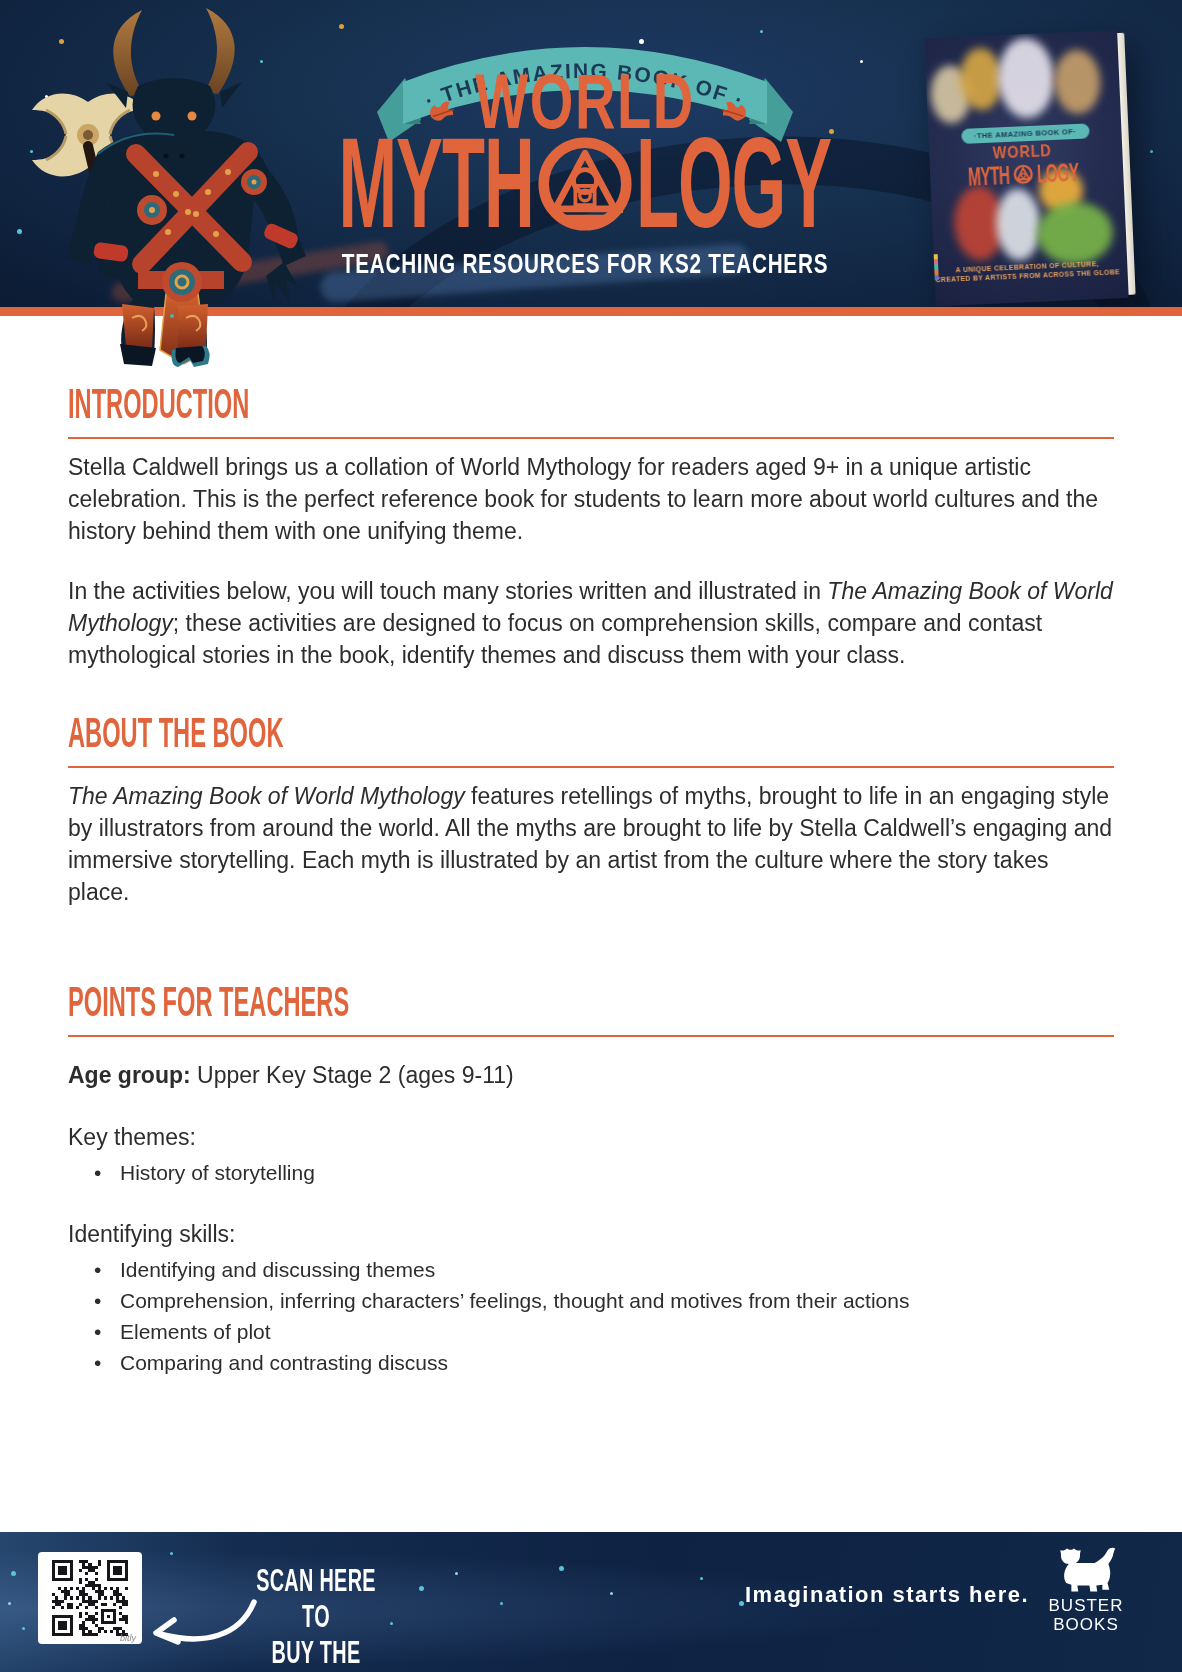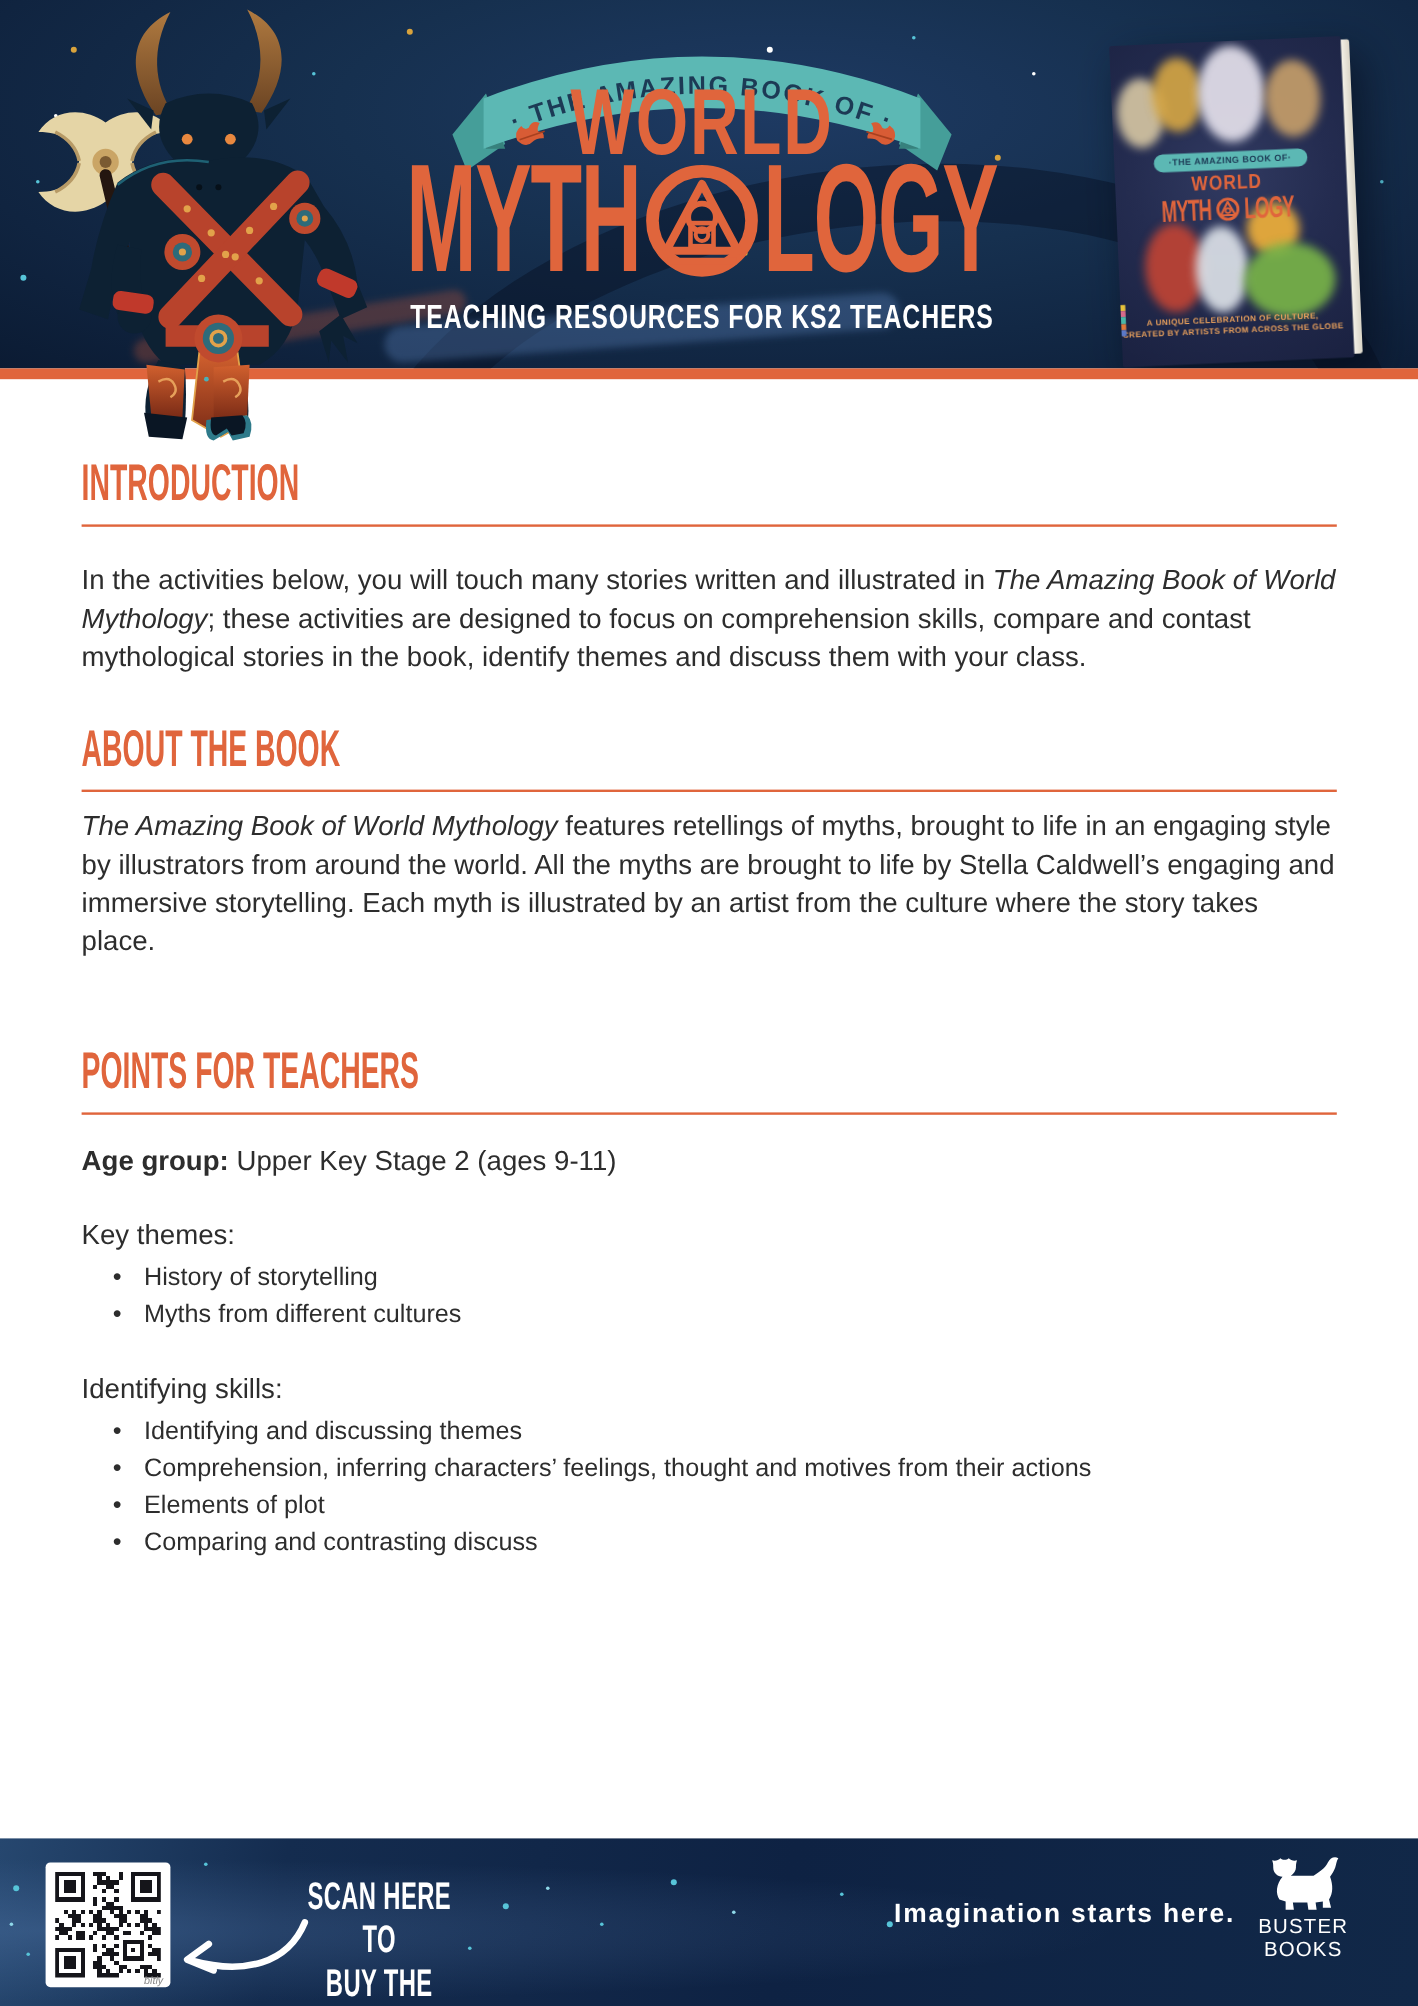--- a/index.html
+++ b/index.html
@@ -87,21 +87,21 @@
 
   
   .footer{position:absolute;left:0;bottom:0;width:100%;height:140px;z-index:2;
         background:linear-gradient(100deg,#26476f 0%,#142c4f 20%,#0e2243 55%,#112848 100%);}
   .footer::before{content:"";position:absolute;inset:0;
         background:radial-gradient(ellipse at 4% 55%, rgba(96,136,190,.30), transparent 55%);}
   .speck.ftr{left:0;top:0;background:transparent;box-shadow:
      12px 40px 0 1px #57c4d8, 22px 95px 0 0 #57c4d8, 8px 70px 0 0 #8fd8e8, 170px 20px 0 0 #57c4d8,
      420px 55px 0 1px #57c4d8, 455px 40px 0 0 #8fd8e8, 500px 70px 0 0 #57c4d8, 560px 35px 0 1px #57c4d8,
      610px 60px 0 0 #8fd8e8, 700px 45px 0 0 #57c4d8, 740px 70px 0 1px #57c4d8, 390px 90px 0 0 #57c4d8;}
-  .qr{position:absolute;left:38px;top:20px;width:104px;height:104px;background:#fff;border-radius:4px;
+  .qr{position:absolute;left:38px;top:20px;width:104px;height:92px;background:#fff;border-radius:4px;
         padding:8px;box-sizing:border-box;}
   .qr svg{width:100%;height:100%;display:block;}
   .qr-brand{position:absolute;right:6px;bottom:1px;font-size:9px;color:#8a8a8a;font-style:italic;}
   .scan{position:absolute;left:196px;top:30px;width:240px;text-align:center;color:#fff;font-weight:700;
         font-size:32px;line-height:36px;transform:scaleX(.62);letter-spacing:.5px;}
   .arrow{position:absolute;left:142px;top:64px;width:120px;height:54px;}
   .imagine{position:absolute;left:745px;top:50px;color:#fff;font-weight:700;font-size:22px;letter-spacing:1.5px;}
   .publisher{position:absolute;left:1036px;top:14px;width:100px;text-align:center;color:#fff;}
   .dog{width:62px;height:48px;display:block;margin:0 auto;}
   .pub-name{font-size:17px;line-height:19px;letter-spacing:1px;margin-top:2px;}
@@ -278,38 +278,38 @@
     <path d="M174,344 Q172,358 178,359 L187,353 L191,359 L201,357 Q205,348 200,342 Z" fill="#0a1624"></path>
   </svg>
 
   <div class="divider"></div>
 
   <main class="content">
 
     <section>
       <h2 class="mt-intro">INTRODUCTION</h2>
       <div class="rule"></div>
+      <p>Stella Caldwell brings us a collation of World Mythology for readers aged 9+ in a unique artistic celebration. This is the perfect reference book for students to learn more about world cultures and the history behind them with one unifying theme.</p>
       <p class="p-gap"><span>In the activities below, you will touch many stories written and illustrated in </span><span class="it">The Amazing Book of World Mythology</span><span>; these activities are designed to focus on comprehension skills, compare and contast mythological stories in the book, identify themes and discuss them with your class.</span></p>
     </section>
 
     <section>
       <h2 class="mt-about">ABOUT THE BOOK</h2>
       <div class="rule"></div>
       <p><span class="it">The Amazing Book of World Mythology</span><span> features retellings of myths, brought to life in an engaging style by illustrators from around the world. All the myths are brought to life by Stella Caldwell’s engaging and immersive storytelling. Each myth is illustrated by an artist from the culture where the story takes place.</span></p>
     </section>
 
     <section>
       <h2 class="mt-points">POINTS FOR TEACHERS</h2>
       <div class="rule"></div>
       <p class="age-line"><span class="lbl">Age group:</span> <span>Upper Key Stage 2 (ages 9-11)</span></p>
 
       <p class="label-line">Key themes:</p>
       <ul class="bullets">
         <li>History of storytelling</li>
-        <li>Myths from different cultures</li>
       </ul>
 
       <p class="label-line">Identifying skills:</p>
       <ul class="bullets">
         <li>Identifying and discussing themes</li>
         <li>Comprehension, inferring characters’ feelings, thought and motives from their actions</li>
         <li>Elements of plot</li>
         <li>Comparing and contrasting discuss</li>
       </ul>
     </section>

